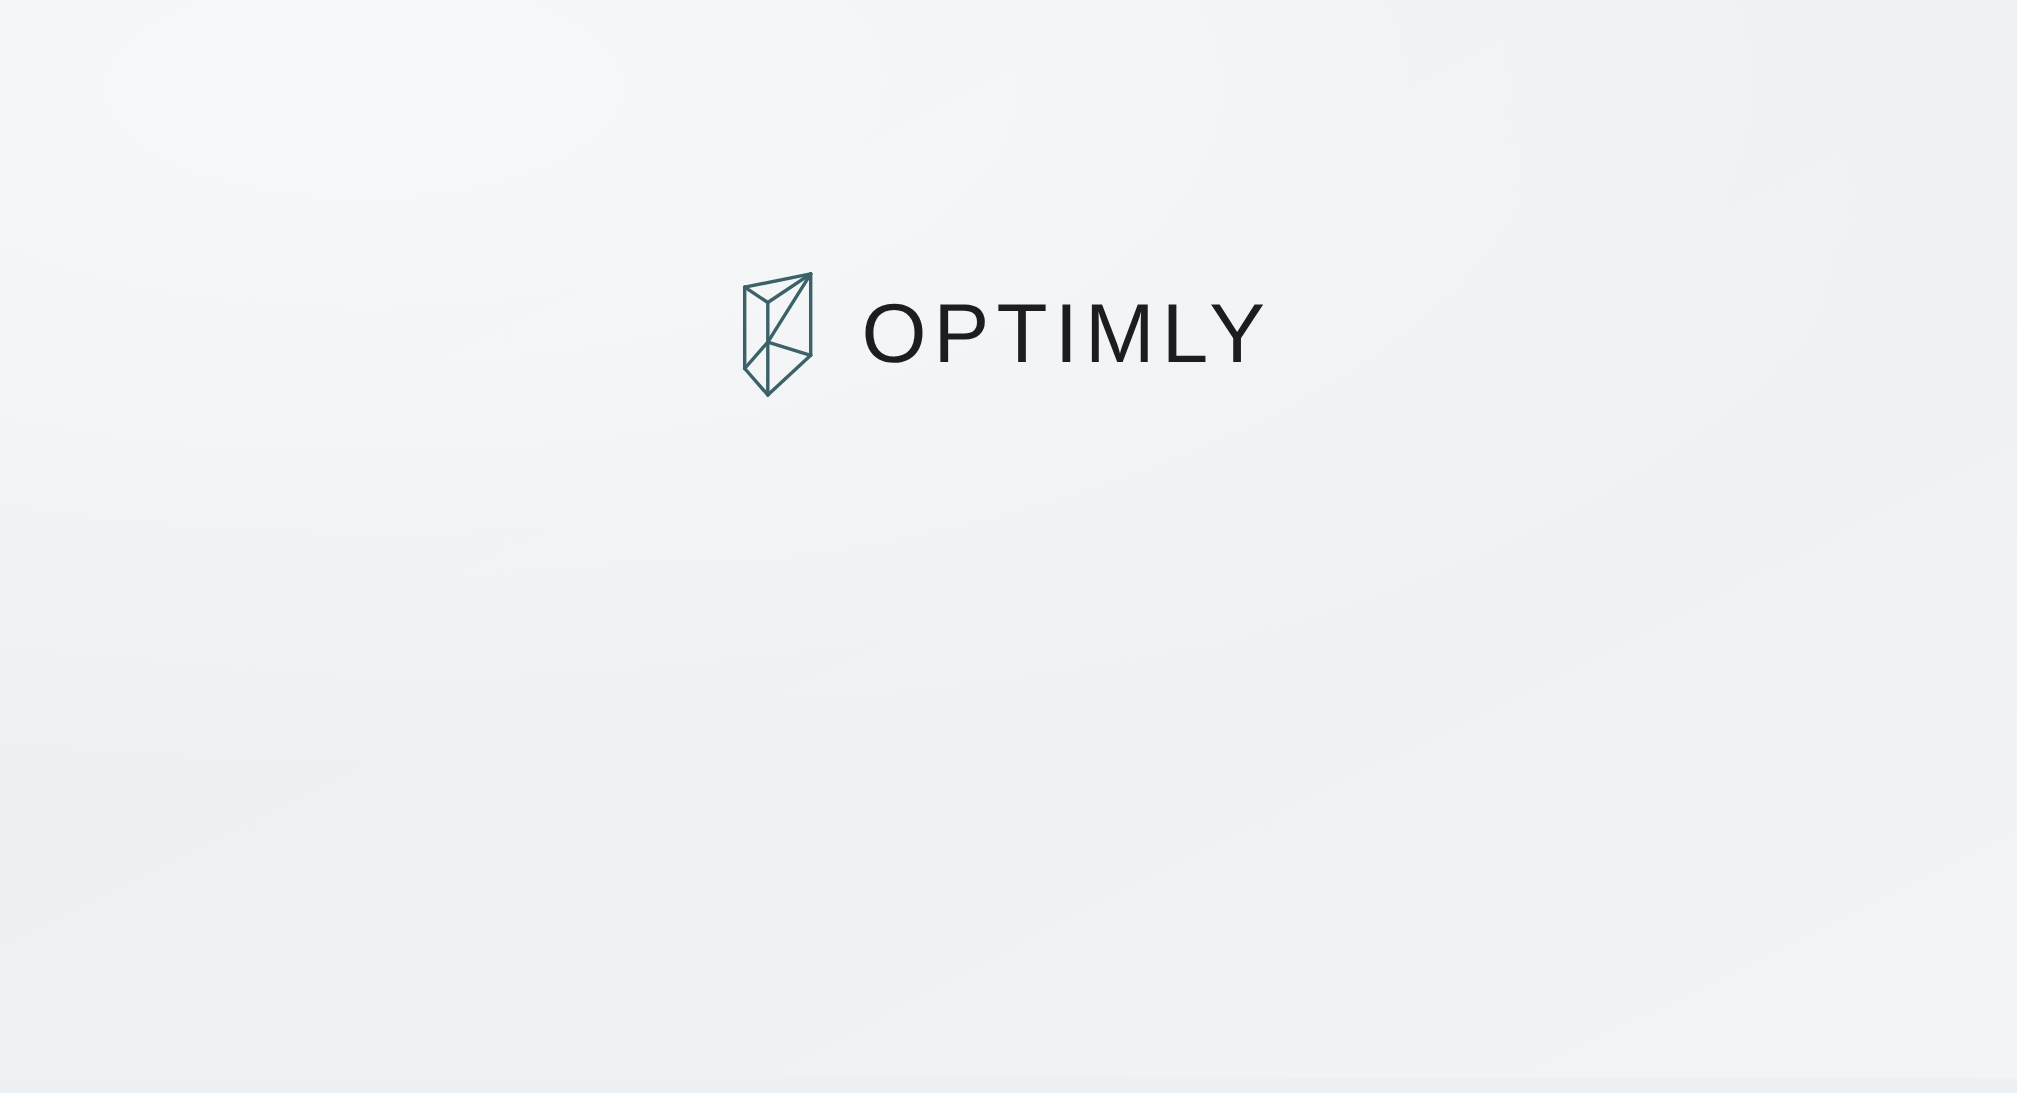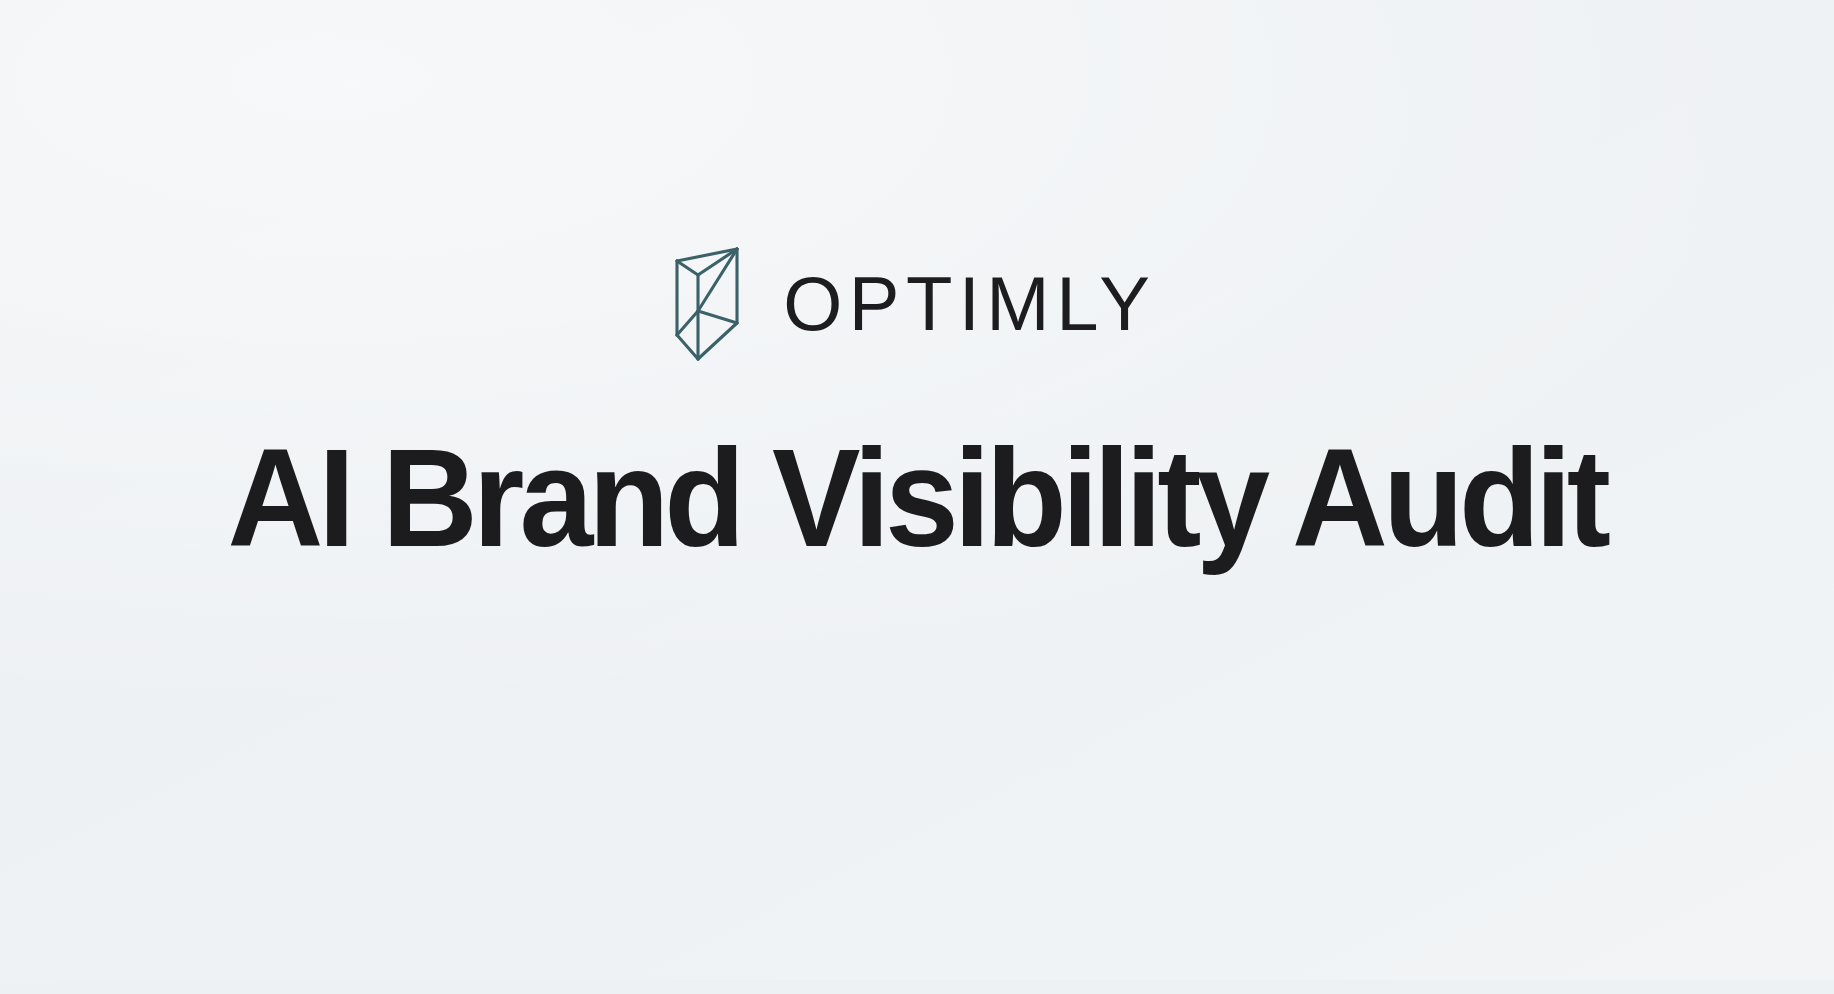--- a/index.html
+++ b/index.html
@@ -123,17 +123,14 @@
       <path d="M6 88 L27 112"></path>
 
       <path d="M27 112 L66 76"></path>
 
       <path d="M27 64 L66 76"></path>
     </svg>
 
     <div class="brand-wordmark">OPTIMLY</div>
   </div>
 
-  <div class="headline-wrap">
-    <h1 class="headline">AI Brand Visibility Audit</h1>
-  </div>
 
 </div>
 
 </body></html>

